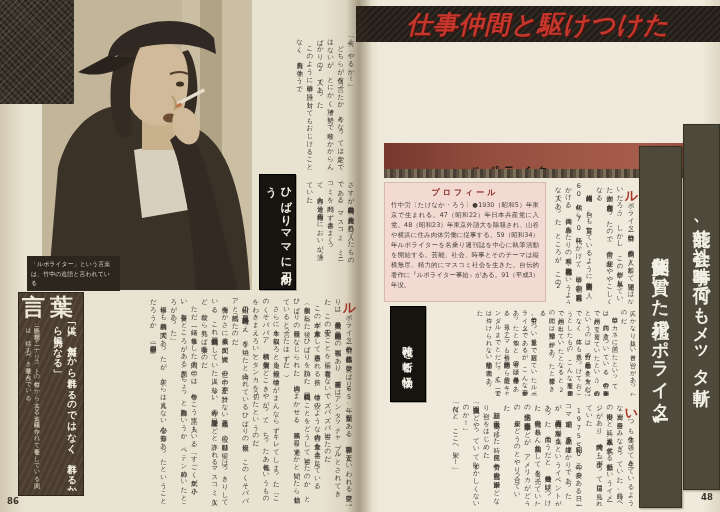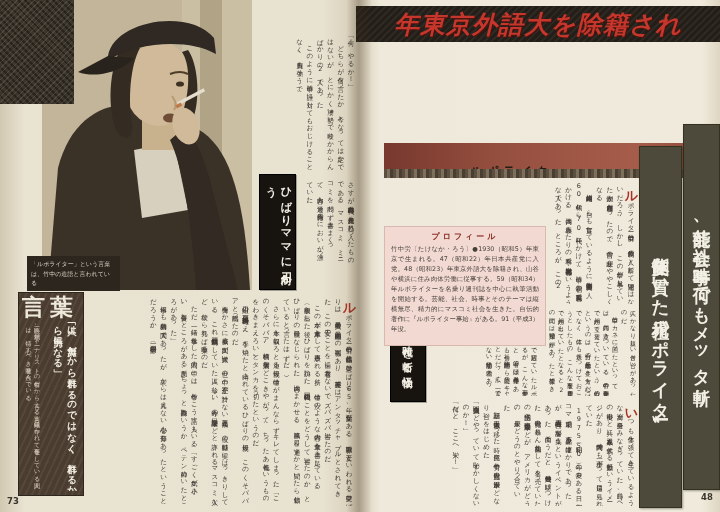--- a/index.html
+++ b/index.html
@@ -67,21 +67,21 @@
   #bar-texture{position:absolute;left:384px;top:169px;width:336px;height:9px;z-index:1;
      background:repeating-linear-gradient(90deg,#5c4f40 0 3px,#7e6f5a 3px 6px,#493e32 6px 9px);}
   .hstrip{position:absolute;background:#4d4a3c;border:1px solid #34321f;z-index:10;
      writing-mode:vertical-rl;text-orientation:upright;color:#f2efe5;font-weight:bold;
      font-size:17.5px;letter-spacing:.5px;display:flex;align-items:center;justify-content:center;
      box-shadow:1px 1px 2px rgba(0,0,0,.35);}
   #headline-strip-1{left:683px;top:124px;width:35px;height:364px;}
   #headline-strip-2{left:639px;top:146px;width:41px;height:360px;}
 
   #profile-box{position:absolute;left:384px;top:182px;width:162px;height:120px;z-index:2;
-     background:#f2d9d2;border:1px solid #d9b8ae;box-sizing:border-box;padding:4px 6px;margin-top:44px;}
+     background:#f2d9d2;border:1px solid #d9b8ae;box-sizing:border-box;padding:4px 6px;}
   #profile-heading{text-align:center;font-size:8px;font-weight:bold;color:#8a2e24;
      letter-spacing:3px;margin-bottom:3px;}
   #profile-body{font-size:6.4px;line-height:1.56;color:#443f39;text-align:justify;}
   #rp-open{left:550px;top:182px;width:88px;height:122px;}
   #rp-mid{left:428px;top:306px;width:210px;height:90px;font-size:6px;line-height:1.5;}
   #sec-head-jidai{left:390px;top:306px;width:34px;height:88px;font-size:10.5px;padding:3px 0;}
   #rp-sec2{left:384px;top:400px;width:254px;height:106px;}
 </style>
 </head>
 <body>
@@ -141,27 +141,27 @@
 　権力をかさに威張る人間が大嫌い、世の中の不正が許せない正義漢と、彼の行動は実にはっきりしている。これ程旗幟鮮明にしていた人は珍しい。昨今の辛口評論家などと評されるマスコミ人など、彼から見れば唾棄ものだ。
 　ただ、一緒に仕事をした人間の中には、竹中をこう話す人もいる。「すごく気が小さい。善良なところがある反面、ちょっと詐欺師というか、ペテン師めいたところがあった」
 　何事にも精力的な人間であったが、表からは見えない小心な部分もあったということだろうか。　</span><span class="byline">（郡由樹一彦）</span></div>
 
     <div id="quote-box">
       <div id="quote-heading">言葉</div>
       <div id="quote-text">「人は、無力だから群れるのではなく、群れるから無力になる」</div>
       <div id="quote-note">一匹狼、無頼ジャーナリストの竹中だから言える言葉。組織に守られて仕事をしている人間は、特に心すべき意味を含んでいる。</div>
     </div>
 
-    <div class="pagenum" id="pagenum-left">73</div>
+    <div class="pagenum" id="pagenum-left">86</div>
   </div>
 
   <div class="page" id="page-right"></div>
 
   <div id="series-banner">
-      <span>年東京外語大を除籍され</span>
+      <span>仕事仲間と駆けつけた</span>
     </div>
 
 
   <div id="category-bar">
       <span>ルポライター</span>
     </div>
   <div id="bar-texture"></div>
 
   <div class="hstrip" id="headline-strip-1">芸能、社会、時事、何でもメッタ斬り</div>
   <div class="hstrip" id="headline-strip-2">反体制を貫いた〝元祖ルポライター〟</div>

